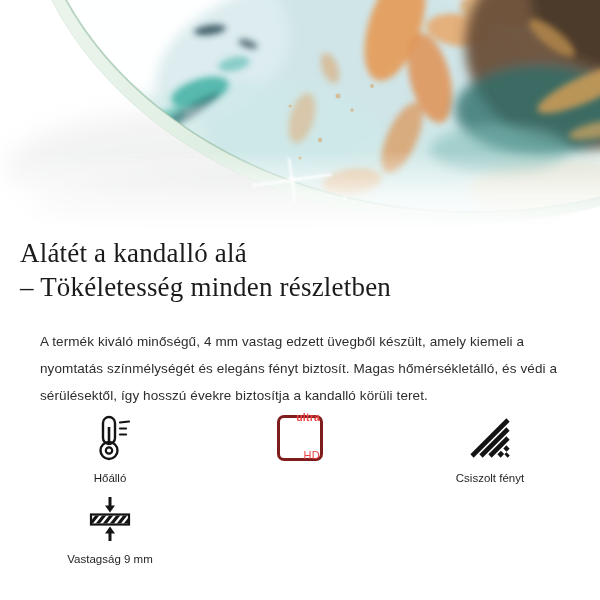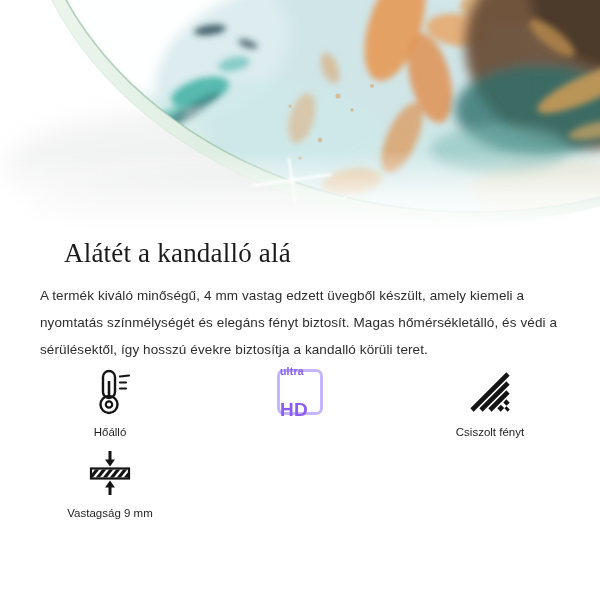--- a/index.html
+++ b/index.html
@@ -2,42 +2,42 @@
 <html><head>
 <meta charset="utf-8">
 <style>
   html,body{margin:0;padding:0;background:#ffffff;}
   .page{
     position:relative;width:600px;height:600px;overflow:hidden;background:#fff;
     font-family:"Liberation Sans","DejaVu Sans",sans-serif;color:#2d2d2d;
   }
   .hero{width:600px;height:232px;overflow:hidden;background:#fff;}
   h1.title{
-    margin:4px 40px 0 64px;
+    margin:4px 40px 0 20px;
     font-family:"Liberation Serif","DejaVu Serif",serif;
     font-weight:400;font-size:27px;line-height:34px;color:#1b1b1b;letter-spacing:.2px;
   }
   p.desc{
-    margin:12px 38px 0 40px;max-width:524px;
+    margin:24px 38px 0 40px;max-width:524px;
     font-size:13.5px;line-height:27px;color:#2d2d2d;letter-spacing:.1px;
   }
   .features{
     margin-top:6px;padding:0 30px;display:flex;flex-wrap:wrap;
     justify-content:space-between;row-gap:10px;
   }
   .feature{width:160px;display:flex;flex-direction:column;align-items:center;}
   .ficon{height:46px;display:flex;align-items:center;justify-content:center;}
   .flabel{margin-top:10px;font-size:11.5px;line-height:15px;color:#1f1f1f;text-align:center;}
   .hdbox{
-    width:40px;height:40px;border:3px solid #c4b5fd;border-radius:7px;
-    display:flex;flex-direction:column;align-items:flex-start;justify-content:center;
-    color:#8b5cf6;background:#fff;
+    width:40px;height:40px;border:3px solid #7f1d1d;border-radius:7px;
+    display:flex;flex-direction:column;align-items:flex-end;justify-content:center;
+    color:#ef4444;background:#fff;
   }
   .hdbox .hd-top{font-size:10.5px;font-weight:700;line-height:11px;letter-spacing:.2px;}
-  .hdbox .hd-bottom{font-size:19px;font-weight:700;line-height:17px;letter-spacing:.3px;margin-top:24px;}
+  .hdbox .hd-bottom{font-size:11px;font-weight:400;line-height:17px;letter-spacing:.3px;margin-top:24px;}
   svg.icon{display:block;}
 </style>
 </head>
 <body>
 
 <div class="page">
 
   <div class="hero">
     <svg width="600" height="232" viewBox="0 0 600 232" xmlns="http://www.w3.org/2000/svg">
       <defs>
@@ -136,20 +136,21 @@
         <line x1="252" y1="180" x2="332" y2="180" stroke="#ffffff" stroke-width="2.6"></line>
         <line x1="292" y1="158" x2="292" y2="202" stroke="#ffffff" stroke-width="2.2"></line>
         <circle cx="292" cy="180" r="3.6" fill="#ffffff"></circle>
       </g>
       <circle cx="345" cy="198" r="2" fill="#ffffff" opacity="0.6"></circle>
     </svg>
   </div>
 
   <h1 class="title">
     <span>Alátét a kandalló alá</span><br>
+    <span>– Tökéletesség minden részletben</span>
   </h1>
 
   <p class="desc">A termék kiváló minőségű, 4 mm vastag edzett üvegből készült, amely kiemeli a nyomtatás színmélységét és elegáns fényt biztosít. Magas hőmérsékletálló, és védi a sérülésektől, így hosszú évekre biztosítja a kandalló körüli teret.</p>
 
   <div class="features">
 
     <div class="feature">
       <div class="ficon">
         <svg class="icon" width="44" height="48" viewBox="0 0 44 48" fill="none" stroke="#141414">
           <rect x="15" y="3" width="12" height="27" rx="6" stroke-width="2.4"></rect>

